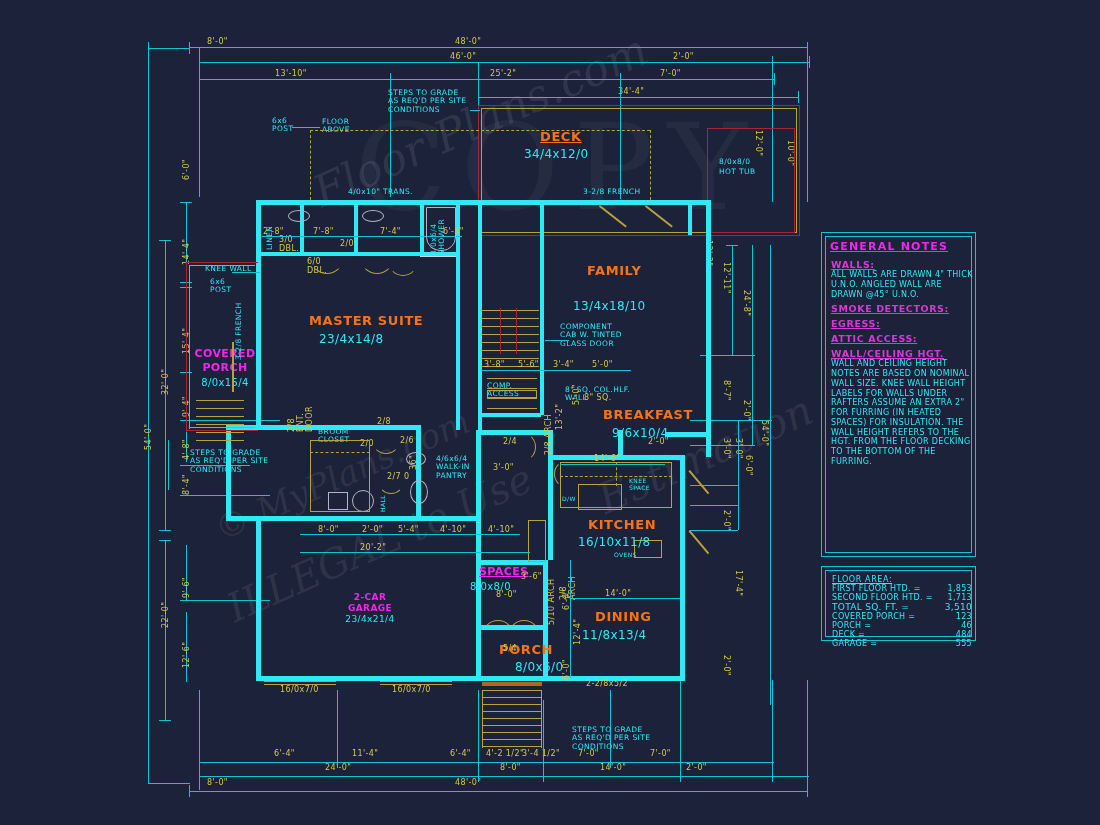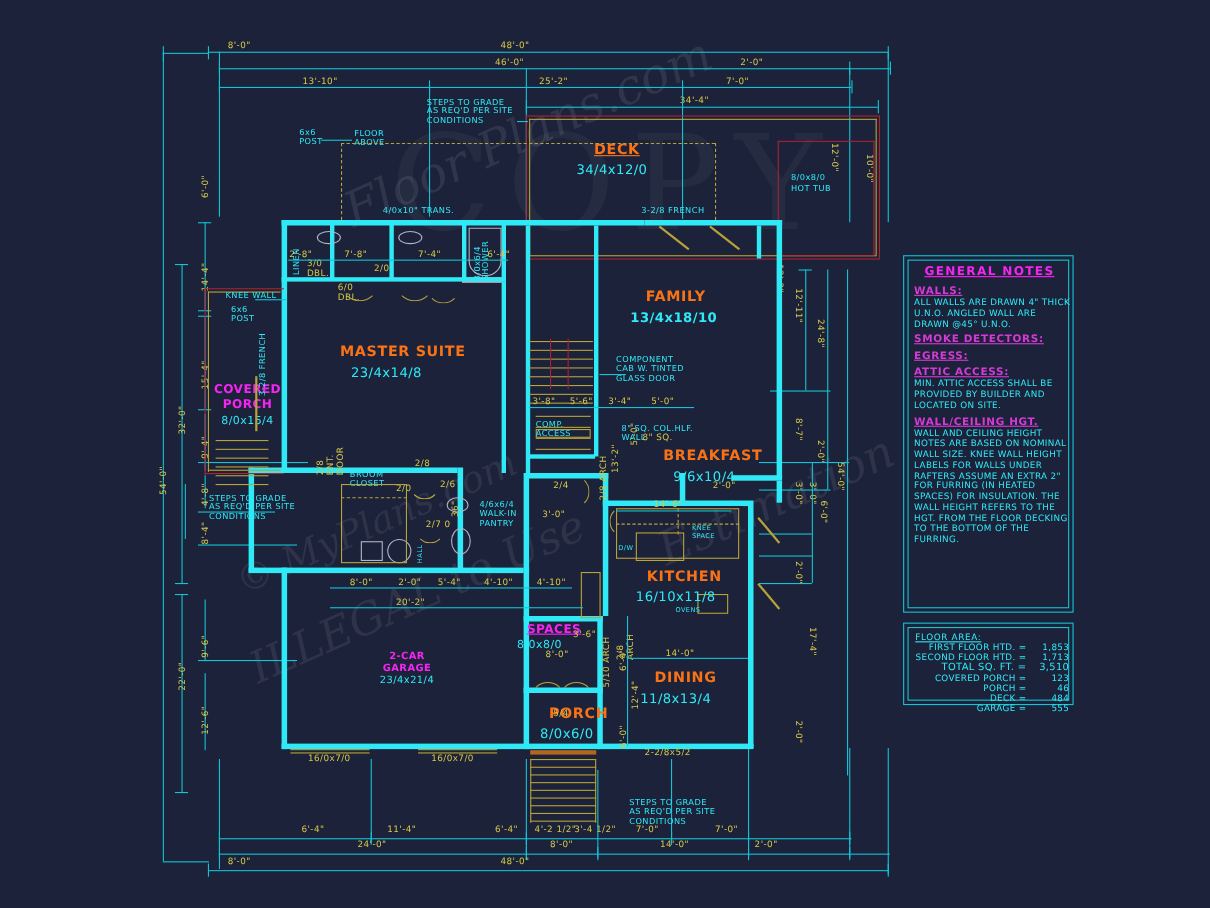--- a/index.html
+++ b/index.html
@@ -47,30 +47,30 @@
 
   
   .panel {
     position: absolute;
     border: 1px solid #12c4d4;
     background: transparent;
   }
   .panel .inner { position: absolute; inset: 3px; border: 1px solid #12c4d4; }
   .panel-title {
     color: #f425f0; font-size: 11px; font-weight: bold; letter-spacing: 1.2px;
-    text-decoration: underline; text-align: center;
+    text-decoration: underline; text-align: left;
   }
   .sec-head {
     color: #d63ad6; font-size: 9.5px; font-weight: bold; letter-spacing: .6px;
     text-decoration: underline;
   }
   .sec-body { color: #2fe9f6; font-size: 8px; line-height: 1.22; letter-spacing: .3px; }
 
   .fa-row { color: #2fe9f6; font-size: 8px; letter-spacing: .3px; display: flex; }
-  .fa-lbl { width: 104px; text-align: right; }
+  .fa-lbl { width: 104px; }
   .fa-val { width: 40px; text-align: right; }
 
   .title-main { color: #f425f0; font-size: 17px; font-weight: bold; letter-spacing: 1.5px; text-decoration: underline; text-align:center;}
   .title-sub  { color: #cfd4e0; font-size: 9px; letter-spacing: .6px; text-align:center;}
 
   
   .wm {
     position: absolute; color: rgba(210,215,230,0.075);
     font-family: "DejaVu Serif", serif; font-style: italic;
     white-space: nowrap; pointer-events: none; user-select: none;
@@ -390,36 +390,36 @@
   <div class="ln h yellow" style="left:380px; top:684px; width:72px;"></div>
   <div class="t dim" style="left:280px; top:686px;">16/0x7/0</div>
   <div class="t dim" style="left:392px; top:686px;">16/0x7/0</div>
 
   <div class="ln h" style="left:482px; top:682px; width:60px; height:4px; background:#b5651d;"></div>
 
   <div class="t rm" style="left:309px; top:314px;">MASTER SUITE</div>
   <div class="t rmdim" style="left:319px; top:333px;">23/4x14/8</div>
 
   <div class="t rm" style="left:587px; top:264px;">FAMILY</div>
-  <div class="t rmdim" style="left:573px; top:283px;font-weight:bold;">13/4x18/10</div>
+  <div class="t rmdim" style="left:573px; top:300px;">13/4x18/10</div>
 
   <div class="t rm" style="left:603px; top:408px;">BREAKFAST</div>
   <div class="t rmdim" style="left:612px; top:427px;">9/6x10/4</div>
 
   <div class="t rm" style="left:588px; top:518px;">KITCHEN</div>
   <div class="t rmdim" style="left:578px; top:536px;">16/10x11/8</div>
 
   <div class="t rm" style="left:595px; top:610px;">DINING</div>
   <div class="t rmdim" style="left:582px; top:629px;">11/8x13/4</div>
 
   <div class="t rmsm" style="left:479px; top:566px;"><span class="ul">SPACES</span></div>
   <div class="t rmdimsm" style="left:470px; top:581px;">8/0x8/0</div>
 
   <div class="t rm" style="left:499px; top:643px;">PORCH</div>
-  <div class="t rmdim" style="left:491px; top:661px;">8/0x6/0</div>
+  <div class="t rmdim" style="left:515px; top:661px;">8/0x6/0</div>
 
   <div class="t rmsm ctr" style="left:186px; top:348px; width:78px;">COVERED</div>
   <div class="t rmsm ctr" style="left:186px; top:362px; width:78px;">PORCH</div>
   <div class="t rmdimsm ctr" style="left:186px; top:377px; width:78px;">8/0x15/4</div>
 
   <div class="t rmsm ctr" style="left:330px; top:592px; width:80px; font-size:9px;">2-CAR</div>
   <div class="t rmsm ctr" style="left:330px; top:603px; width:80px; font-size:9px;">GARAGE</div>
   <div class="t rmdimsm ctr" style="left:330px; top:614px; width:80px; font-size:9px;">23/4x21/4</div>
 
   <div class="t note" style="left:388px; top:89px;">STEPS TO GRADE
@@ -556,23 +556,20 @@
 
     <div style="position:absolute; left:9px; top:26px; width:142px;">
       <div class="sec-head">WALLS:</div>
       <div class="sec-body">ALL WALLS ARE DRAWN 4"
 THICK U.N.O.
 ANGLED WALL ARE DRAWN
 @45° U.N.O.</div>
       <div class="sec-head" style="margin-top:4px;">SMOKE DETECTORS:</div>
       <div class="sec-head" style="margin-top:4px;">EGRESS:</div>
       <div class="sec-head" style="margin-top:4px;">ATTIC ACCESS:</div>
-      <div class="sec-body">MIN. ATTIC ACCESS SHALL BE
-PROVIDED BY BUILDER AND
-LOCATED ON SITE.</div>
       <div class="sec-head" style="margin-top:4px;">WALL/CEILING HGT.</div>
       <div class="sec-body">WALL AND CEILING HEIGHT
 NOTES ARE BASED ON NOMINAL
 WALL SIZE.
 KNEE WALL HEIGHT LABELS
 FOR WALLS UNDER RAFTERS
 ASSUME AN EXTRA 2" FOR
 FURRING (IN HEATED SPACES)
 FOR INSULATION. THE WALL
 HEIGHT REFERS TO THE HGT.

